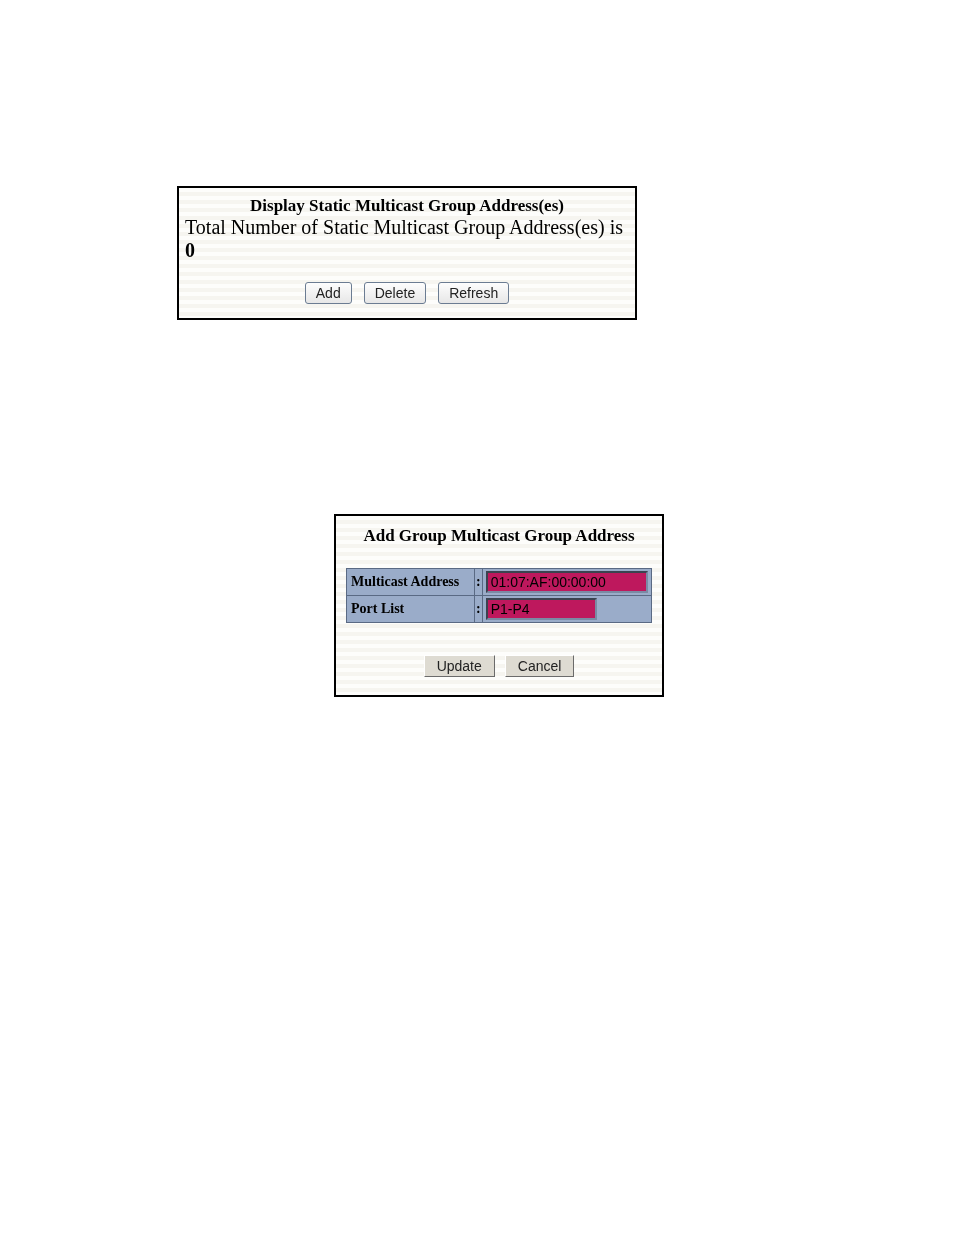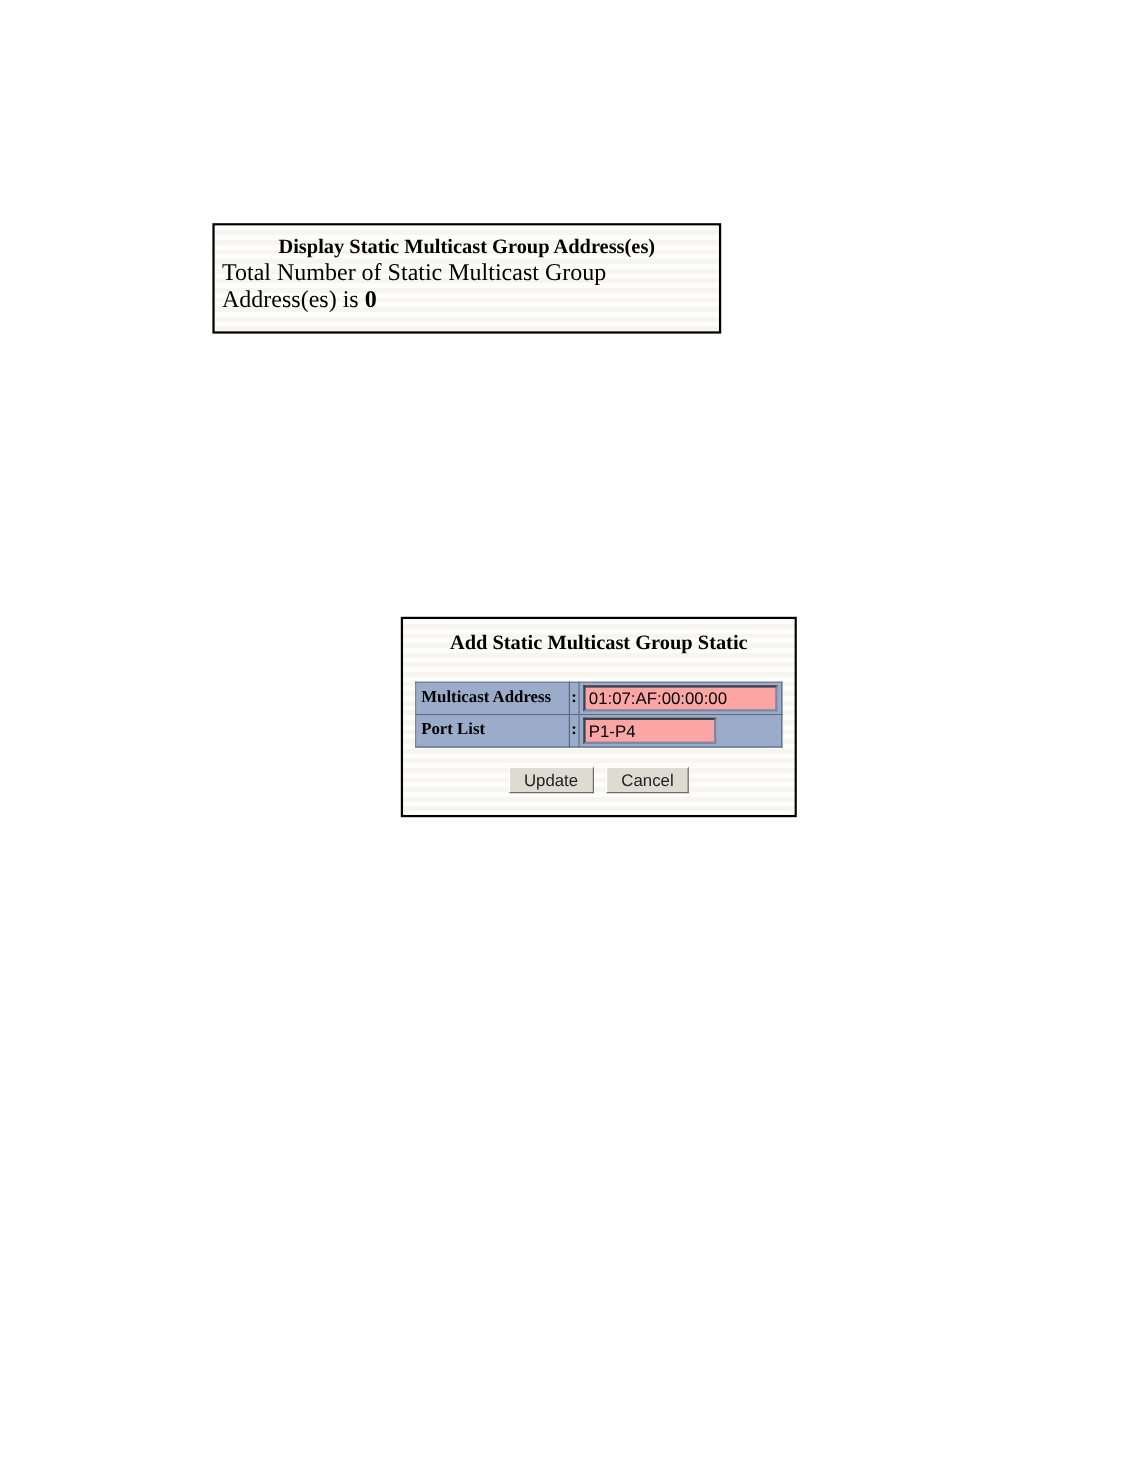--- a/index.html
+++ b/index.html
@@ -16,21 +16,21 @@
     position: relative;
     width: 954px;
     height: 1235px;
   }
 
   
   .panel1 {
     position: absolute;
     left: 177px;
     top: 186px;
-    width: 424px;
+    width: 460px;
     border: 2px solid #000;
     background: #15803d;
   }
   .panel1-inner {
     background: repeating-linear-gradient(
       to bottom,
       #fdfdfb 0px,
       #fdfdfb 4px,
       #f6f5f0 4px,
       #f6f5f0 8px
@@ -117,28 +117,28 @@
     vertical-align: middle;
   }
   .form-table td.lbl { width: 128px; }
   .form-table td.colon { width: 6px; text-align:center; padding:3px 1px; }
   .form-table td.inp { padding: 2px 3px; }
   .text-input {
     font-family: Arial, Helvetica, sans-serif;
     font-size: 14px;
     width: 100%;
     border: 2px inset #7a8aa4;
-    background: #fca5a5;
+    background: #be185d;
     padding: 1px 3px;
     height: 22px;
   }
   .text-input.short { width: 111px; }
   .panel2-buttons {
     text-align: center;
-    margin-top: 16px;
+    margin-top: 32px;
   }
   .btn2 {
     font-family: Arial, Helvetica, sans-serif;
     font-size: 14px;
     display: inline-block;
     background: #dedbd2;
     border-top: 1px solid #ffffff;
     border-left: 1px solid #ffffff;
     border-right: 1px solid #6b6b6b;
     border-bottom: 1px solid #6b6b6b;
@@ -152,26 +152,31 @@
 <body>
 
 <div class="page">
 
   <div class="panel1">
     <div class="panel1-inner">
       <div class="panel1-title">Display Static Multicast Group Address(es)</div>
       <div class="panel1-total">
         <span>Total Number of Static Multicast Group Address(es) is </span><strong>0</strong>
       </div>
+      <div class="panel1-buttons">
+        <button class="btn">Add</button>
+        <button class="btn">Delete</button>
+        <button class="btn">Refresh</button>
+      </div>
     </div>
   </div>
 
   <div class="panel2">
     <div class="panel2-inner">
-      <div class="panel2-title">Add Static Multicast Group Static</div>
+      <div class="panel2-title">Add Group Multicast Group Address</div>
       <table class="form-table">
         <tbody>
             <tr>
           <td class="lbl">Multicast Address</td>
           <td class="colon">:</td>
           <td class="inp">
             <input type="text" class="text-input" value="01:07:AF:00:00:00" style="">
           </td>
         </tr>
         <tr>

